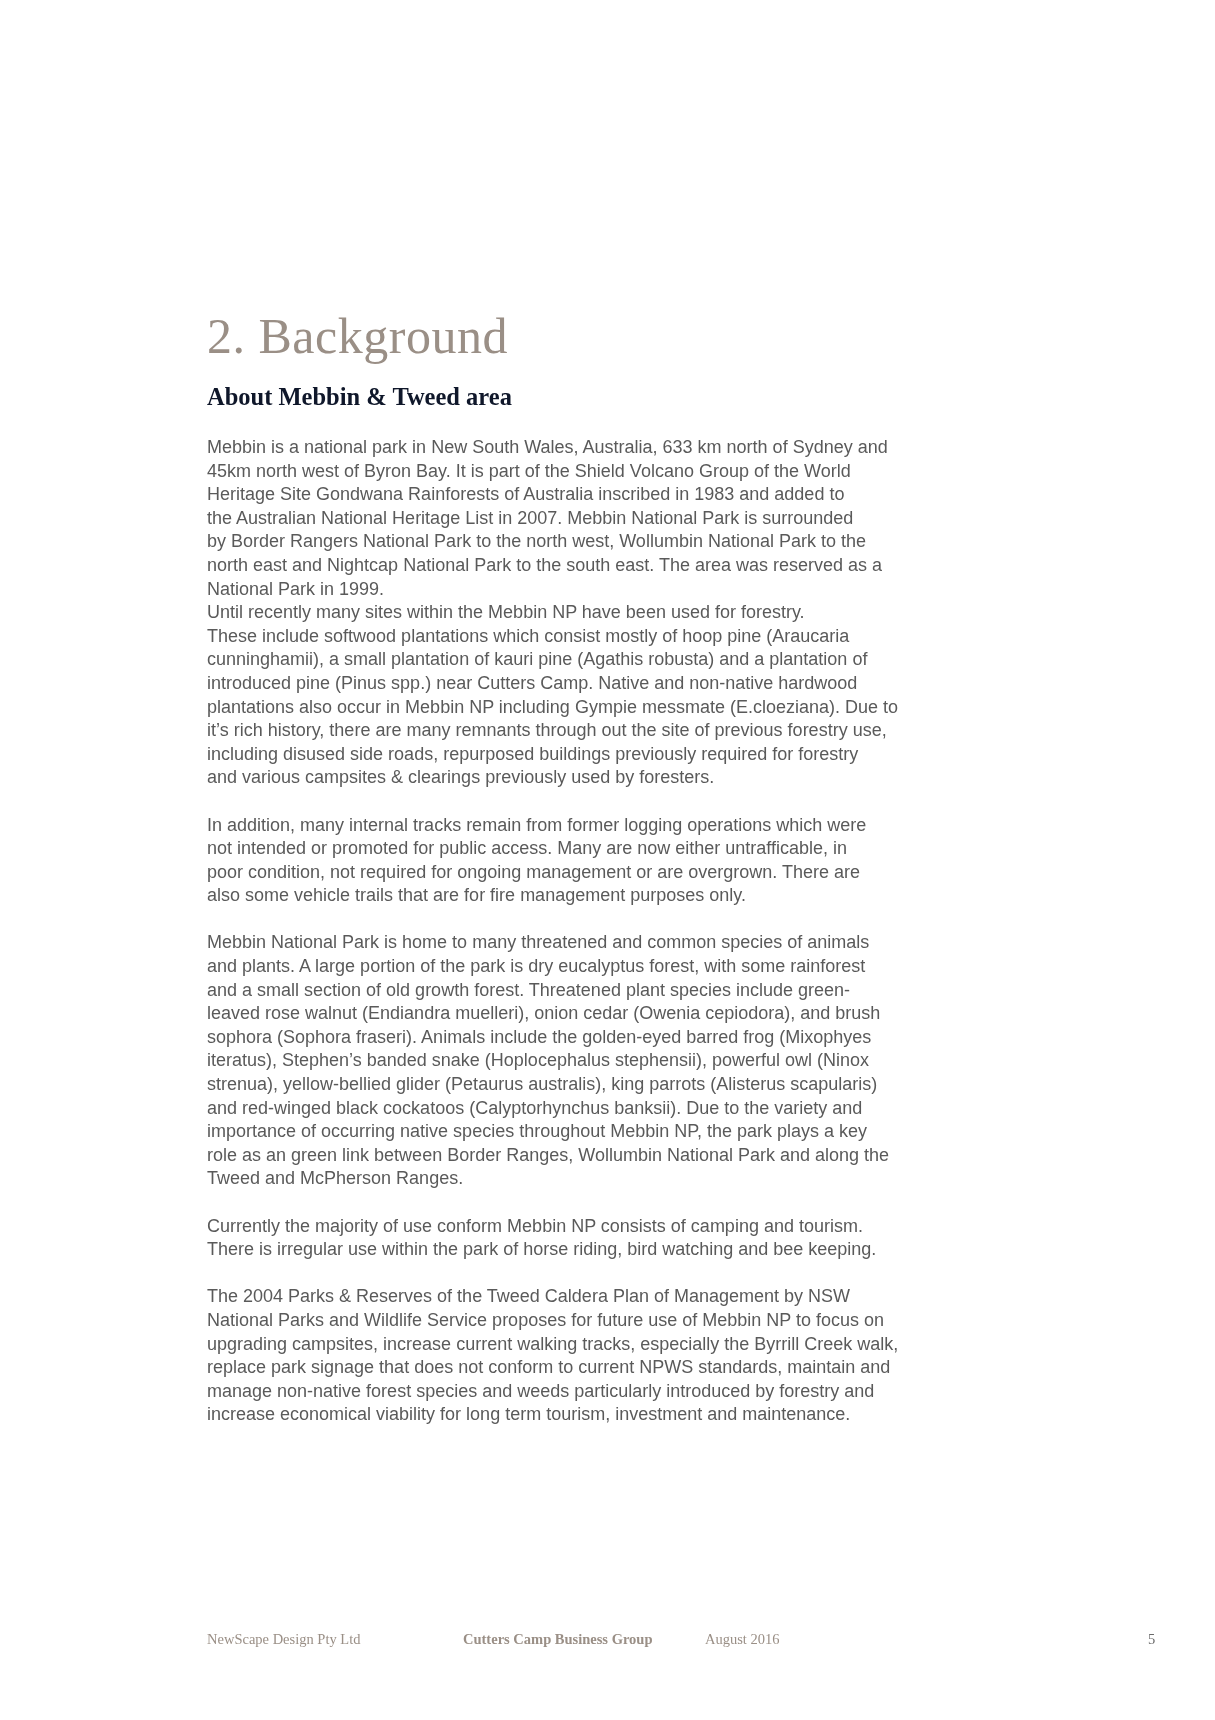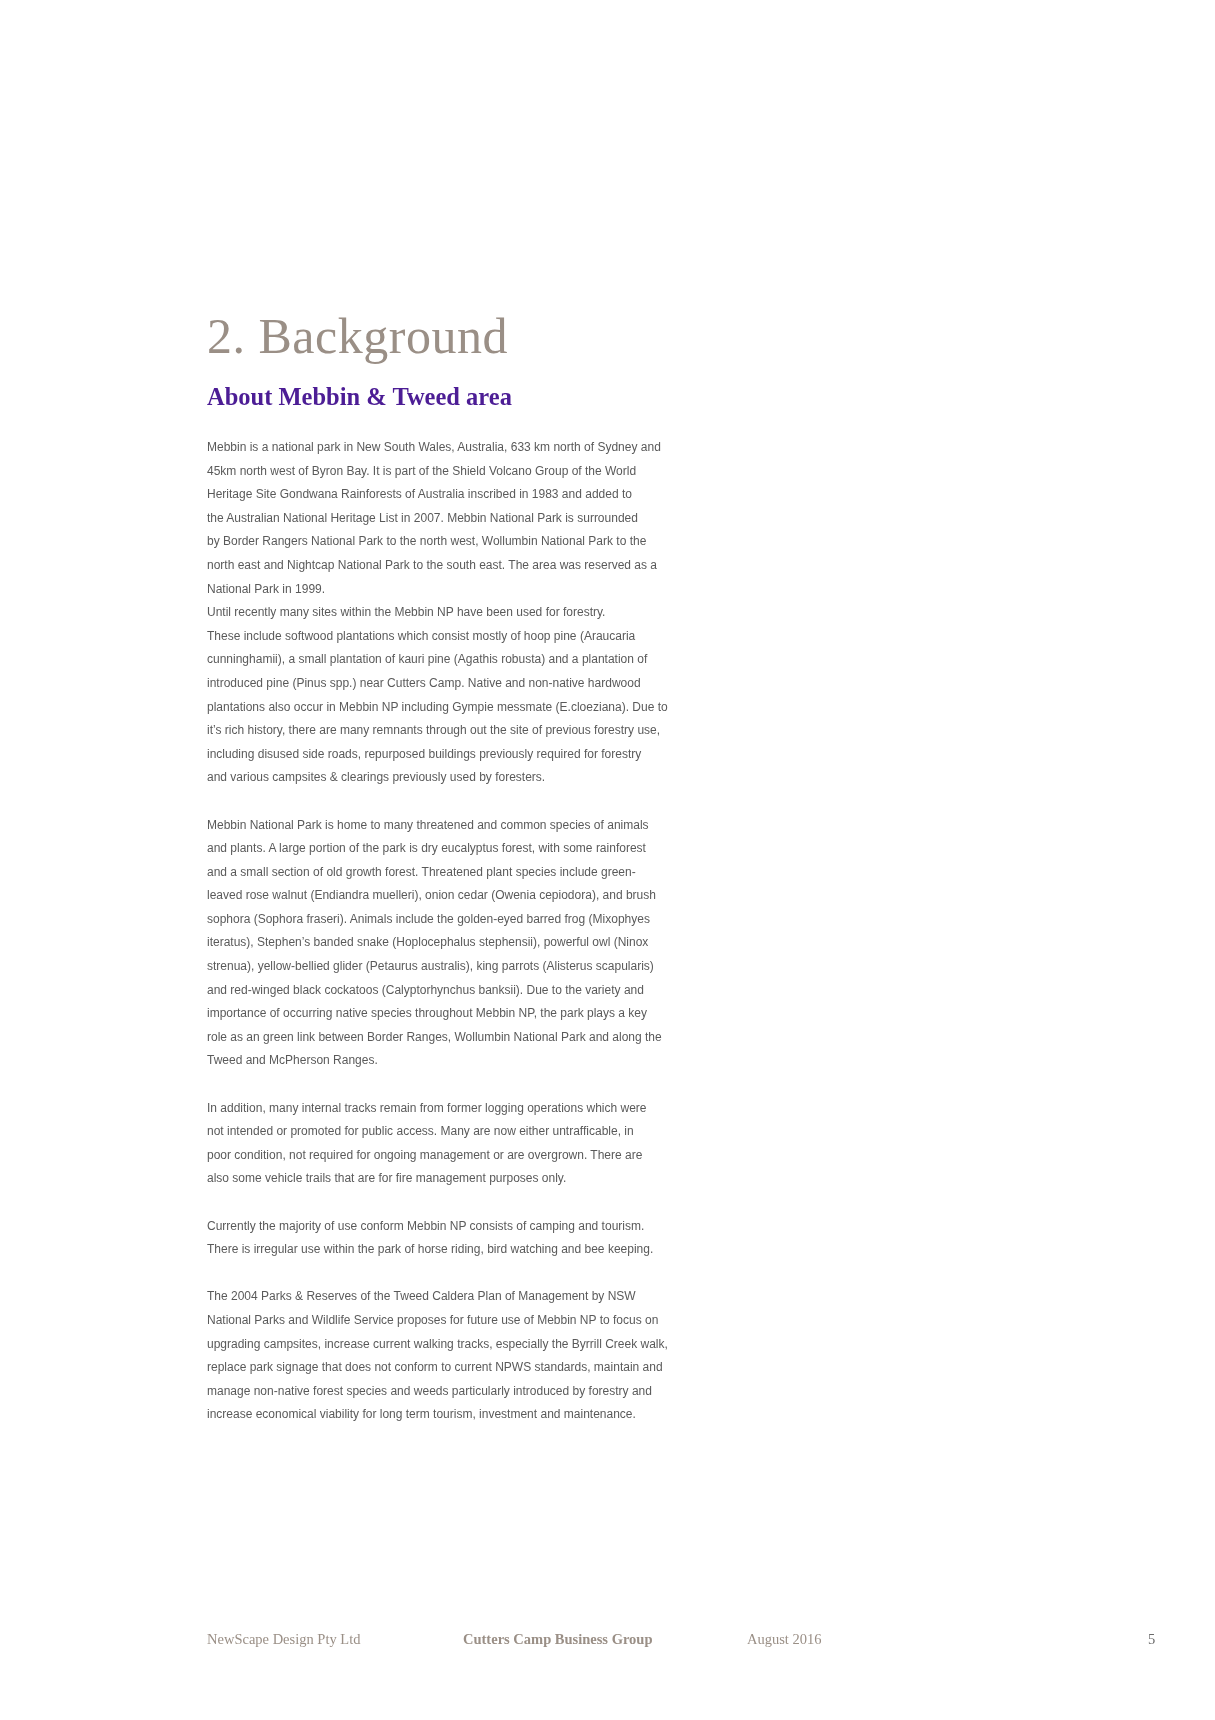--- a/index.html
+++ b/index.html
@@ -33,50 +33,50 @@
       font-weight: normal;
       color: #9a8f86;
       margin: 0;
       line-height: 60px;
       letter-spacing: 0.5px;
     }
     .section-heading {
       font-family: "Liberation Serif", "DejaVu Serif", serif;
       font-size: 24.5px;
       font-weight: bold;
-      color: #4c1d95;
+      color: #0f172a;
       margin: 0;
       line-height: 34px;
     }
     .h-first { margin-top: 14px; margin-bottom: 22px; }
     .h-second { margin-top: 24px; margin-bottom: 22px; }
     .para {
       font-family: "Liberation Sans", "DejaVu Sans", sans-serif;
-      font-size: 12px;
+      font-size: 18px;
       line-height: 23.6px;
       color: #5a5a5a;
       margin: 0 0 23.6px 0;
       white-space: pre-line;
     }
     .para.last-in-section { margin-bottom: 0; }
     .footer {
       position: absolute;
       top: 1631px;
       left: 0;
       width: 1215px;
       height: 22px;
       font-family: "Liberation Serif", "DejaVu Serif", serif;
       font-size: 14.5px;
       color: #9a8f86;
       padding-left: 44px;
     }
     .footer span { position: absolute; top: 0; white-space: nowrap; }
     .f-company { left: 173px; }
     .f-doc { left: 429px; font-weight: bold; }
-    .f-date { left: 713px; }
+    .f-date { left: 671px; }
     .f-page { left: 1114px; color: #6a6a6a; }
   </style>
 </head>
 <body>
 
 <div class="page">
   <div class="content">
     <h1 class="chapter-title">2. Background</h1>
 
     <section>
@@ -92,35 +92,35 @@
 
     <section>
       <p class="para">Until recently many sites within the Mebbin NP have been used for forestry.
 These include softwood plantations which consist mostly of hoop pine (Araucaria
 cunninghamii), a small plantation of kauri pine (Agathis robusta) and a plantation of
 introduced pine (Pinus spp.) near Cutters Camp. Native and non-native hardwood
 plantations also occur in Mebbin NP including Gympie messmate (E.cloeziana). Due to
 it’s rich history, there are many remnants through out the site of previous forestry use,
 including disused side roads, repurposed buildings previously required for forestry
 and various campsites &amp; clearings previously used by foresters.</p>
+      <p class="para">In addition, many internal tracks remain from former logging operations which were
+not intended or promoted for public access. Many are now either untrafficable, in
+poor condition, not required for ongoing management or are overgrown. There are
+also some vehicle trails that are for fire management purposes only.</p>
       <p class="para">Mebbin National Park is home to many threatened and common species of animals
 and plants. A large portion of the park is dry eucalyptus forest, with some rainforest
 and a small section of old growth forest. Threatened plant species include green-
 leaved rose walnut (Endiandra muelleri), onion cedar (Owenia cepiodora), and brush
 sophora (Sophora fraseri). Animals include the golden-eyed barred frog (Mixophyes
 iteratus), Stephen’s banded snake (Hoplocephalus stephensii), powerful owl (Ninox
 strenua), yellow-bellied glider (Petaurus australis), king parrots (Alisterus scapularis)
 and red-winged black cockatoos (Calyptorhynchus banksii). Due to the variety and
 importance of occurring native species throughout Mebbin NP, the park plays a key
 role as an green link between Border Ranges, Wollumbin National Park and along the
 Tweed and McPherson Ranges.</p>
-      <p class="para">In addition, many internal tracks remain from former logging operations which were
-not intended or promoted for public access. Many are now either untrafficable, in
-poor condition, not required for ongoing management or are overgrown. There are
-also some vehicle trails that are for fire management purposes only.</p>
       <p class="para">Currently the majority of use conform Mebbin NP consists of camping and tourism.
 There is irregular use within the park of horse riding, bird watching and bee keeping.</p>
       <p class="para last-in-section">The 2004 Parks &amp; Reserves of the Tweed Caldera Plan of Management by NSW
 National Parks and Wildlife Service proposes for future use of Mebbin NP to focus on
 upgrading campsites, increase current walking tracks, especially the Byrrill Creek walk,
 replace park signage that does not conform to current NPWS standards, maintain and
 manage non-native forest species and weeds particularly introduced by forestry and
 increase economical viability for long term tourism, investment and maintenance.</p>
     </section>
   </div>

